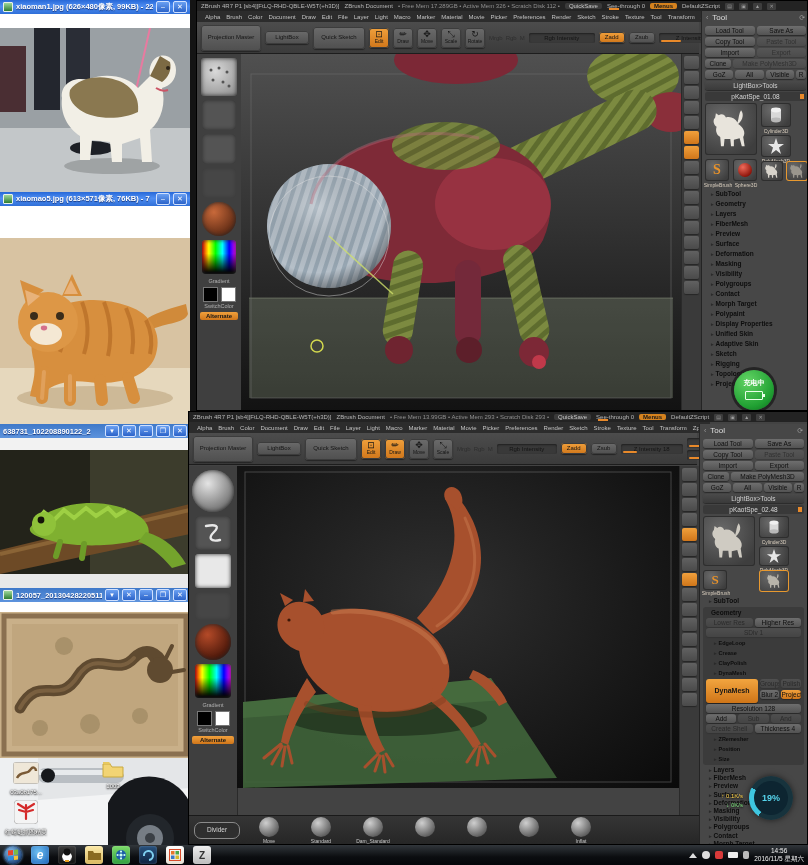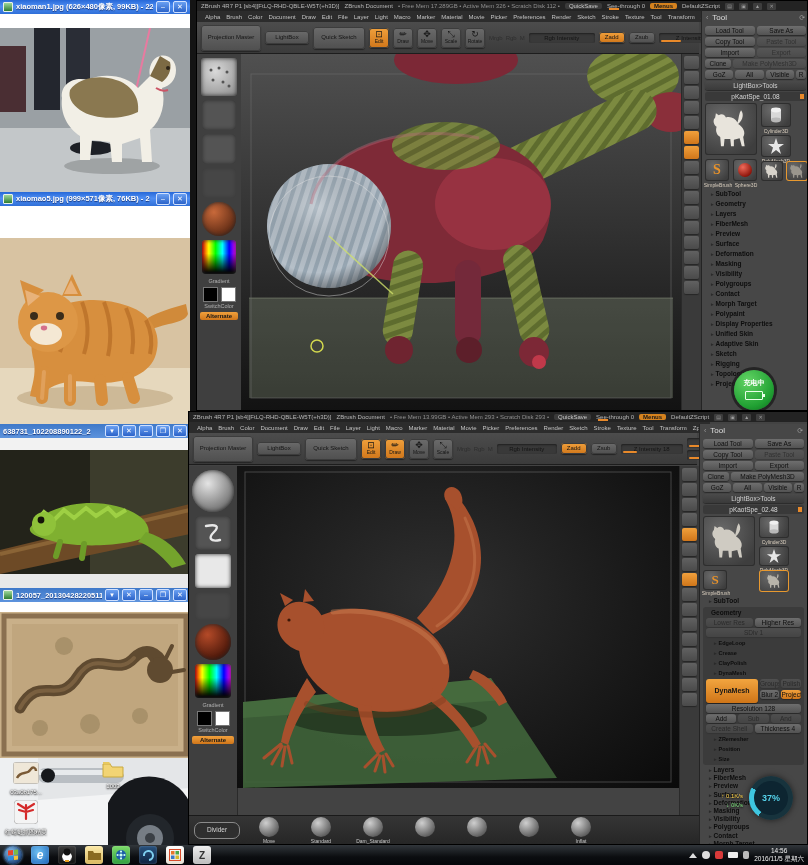--- a/index.html
+++ b/index.html
@@ -170,21 +170,21 @@
         <path d="M150 48 L160 28 L170 34 C172 42 168 50 162 54 Z" fill="#7c6a44"></path>
         <circle cx="168" cy="40" r="2" fill="#2c2418"></circle>
         <path d="M156 60 q6 4 12 2" stroke="#c56" stroke-width="2" fill="none"></path>
       </svg>
     </div>
   </div>
 
   <div class="vwin" style="top:192px;height:232px;">
     <div class="vtb">
       <span class="vic"></span>
-      <span class="vttl">xiaomao5.jpg (999×571像素, 76KB) - 2</span>
+      <span class="vttl">xiaomao5.jpg (613×571像素, 76KB) - 7</span>
       <span class="vbtn">–</span>
       <span class="vbtn">✕</span>
     </div>
     <div class="vbody" style="top:14px;">
       <div style="position:absolute;top:0;left:0;right:0;height:32px;background:#fff;"></div>
       <svg class="vphoto" width="190" height="186" viewBox="0 0 190 186">
         <rect width="190" height="186" fill="#d8c3a2"></rect>
         <rect y="130" width="190" height="56" fill="#e6d8bd"></rect>
         <ellipse cx="95" cy="160" rx="78" ry="12" fill="#b39a72" opacity="0.5"></ellipse>
         <path d="M150 92 C168 84 184 86 188 76 L186 66 C172 70 158 74 148 80 Z" fill="#d08a3a"></path>
@@ -961,21 +961,21 @@
           <div class="sec" style="height:8.2px;line-height:8.2px;">Contact</div>
           <div class="sec" style="height:8.2px;line-height:8.2px;">Morph Target</div>
         </div>
     </div>
 
     <div class="netspeed" style="right:64px;bottom:34px;">
       <div class="u">↑ 0.1K/s</div>
       <div class="d">↓ 0K/s</div>
     </div>
     <div class="net" style="right:14px;bottom:24px;">
-      <b>37%</b>
+      <b>19%</b>
     </div>
   </div>
 
   <svg width="0" height="0" style="position:absolute;">
     <defs>
       <symbol id="catsil" viewBox="0 0 64 64">
         <path d="M46 6 C50 11 49 19 42 25 C49 29 53 37 49 43 L51 56 L47 56 L44 45 L36 47 L36 56 L32 56 L31 46 L23 46 L22 56 L18 56 L17 43 C12 41 10 34 12 29 C8 26 6 20 10 16 L11 10 L15 13 C18 10 23 11 25 16 C31 14 38 17 41 23 C43 17 43 10 46 6 Z"></path>
       </symbol>
     </defs>
   </svg>

